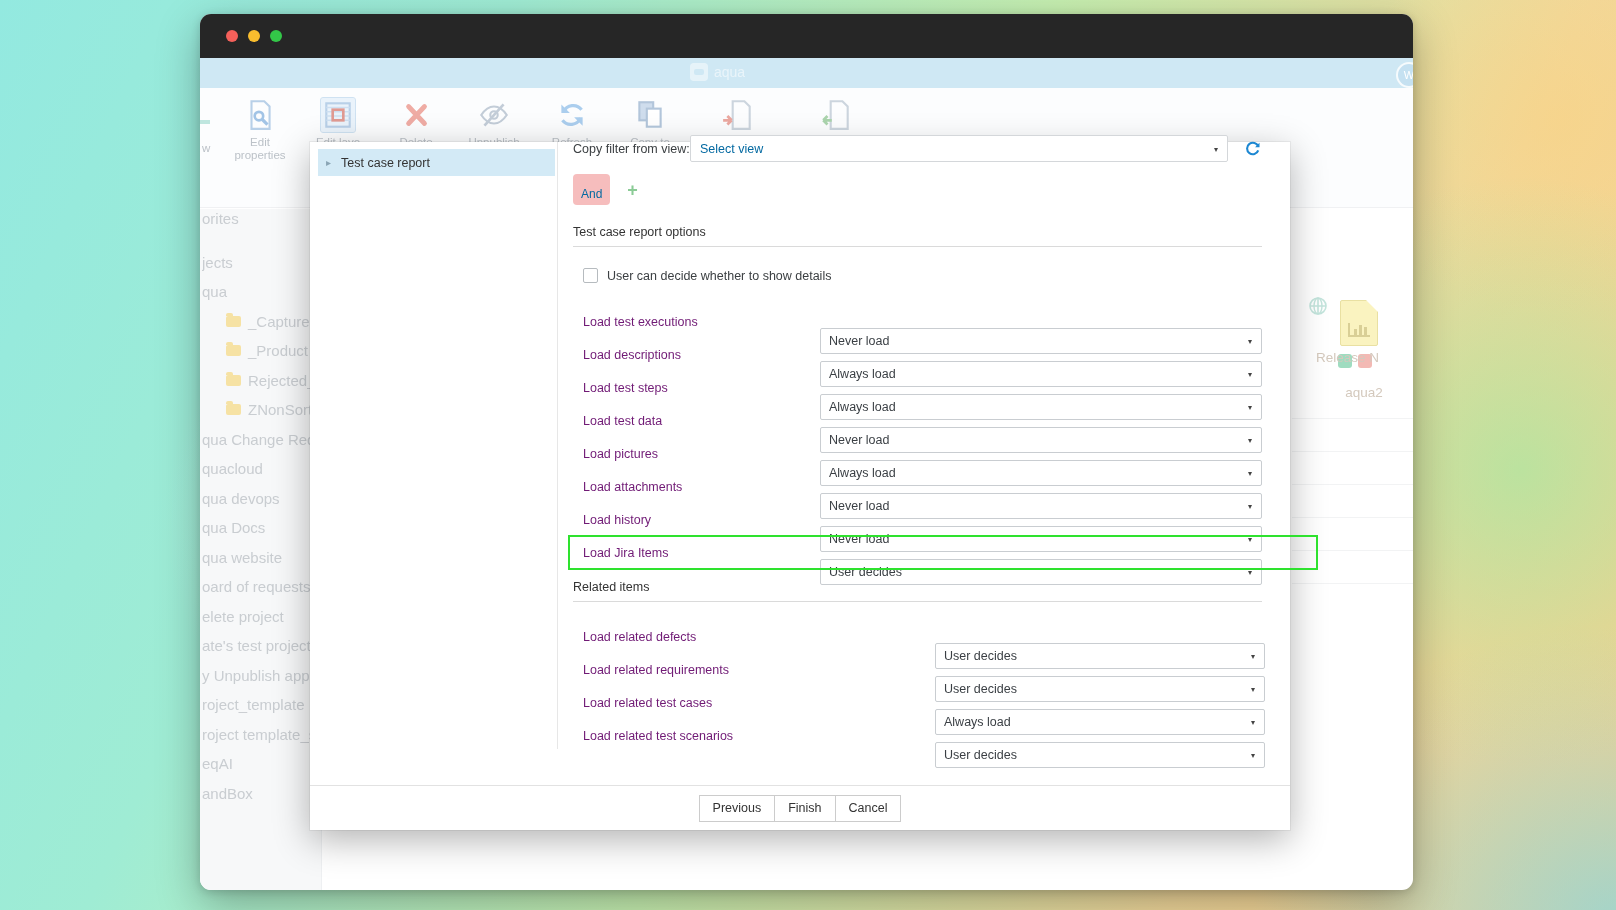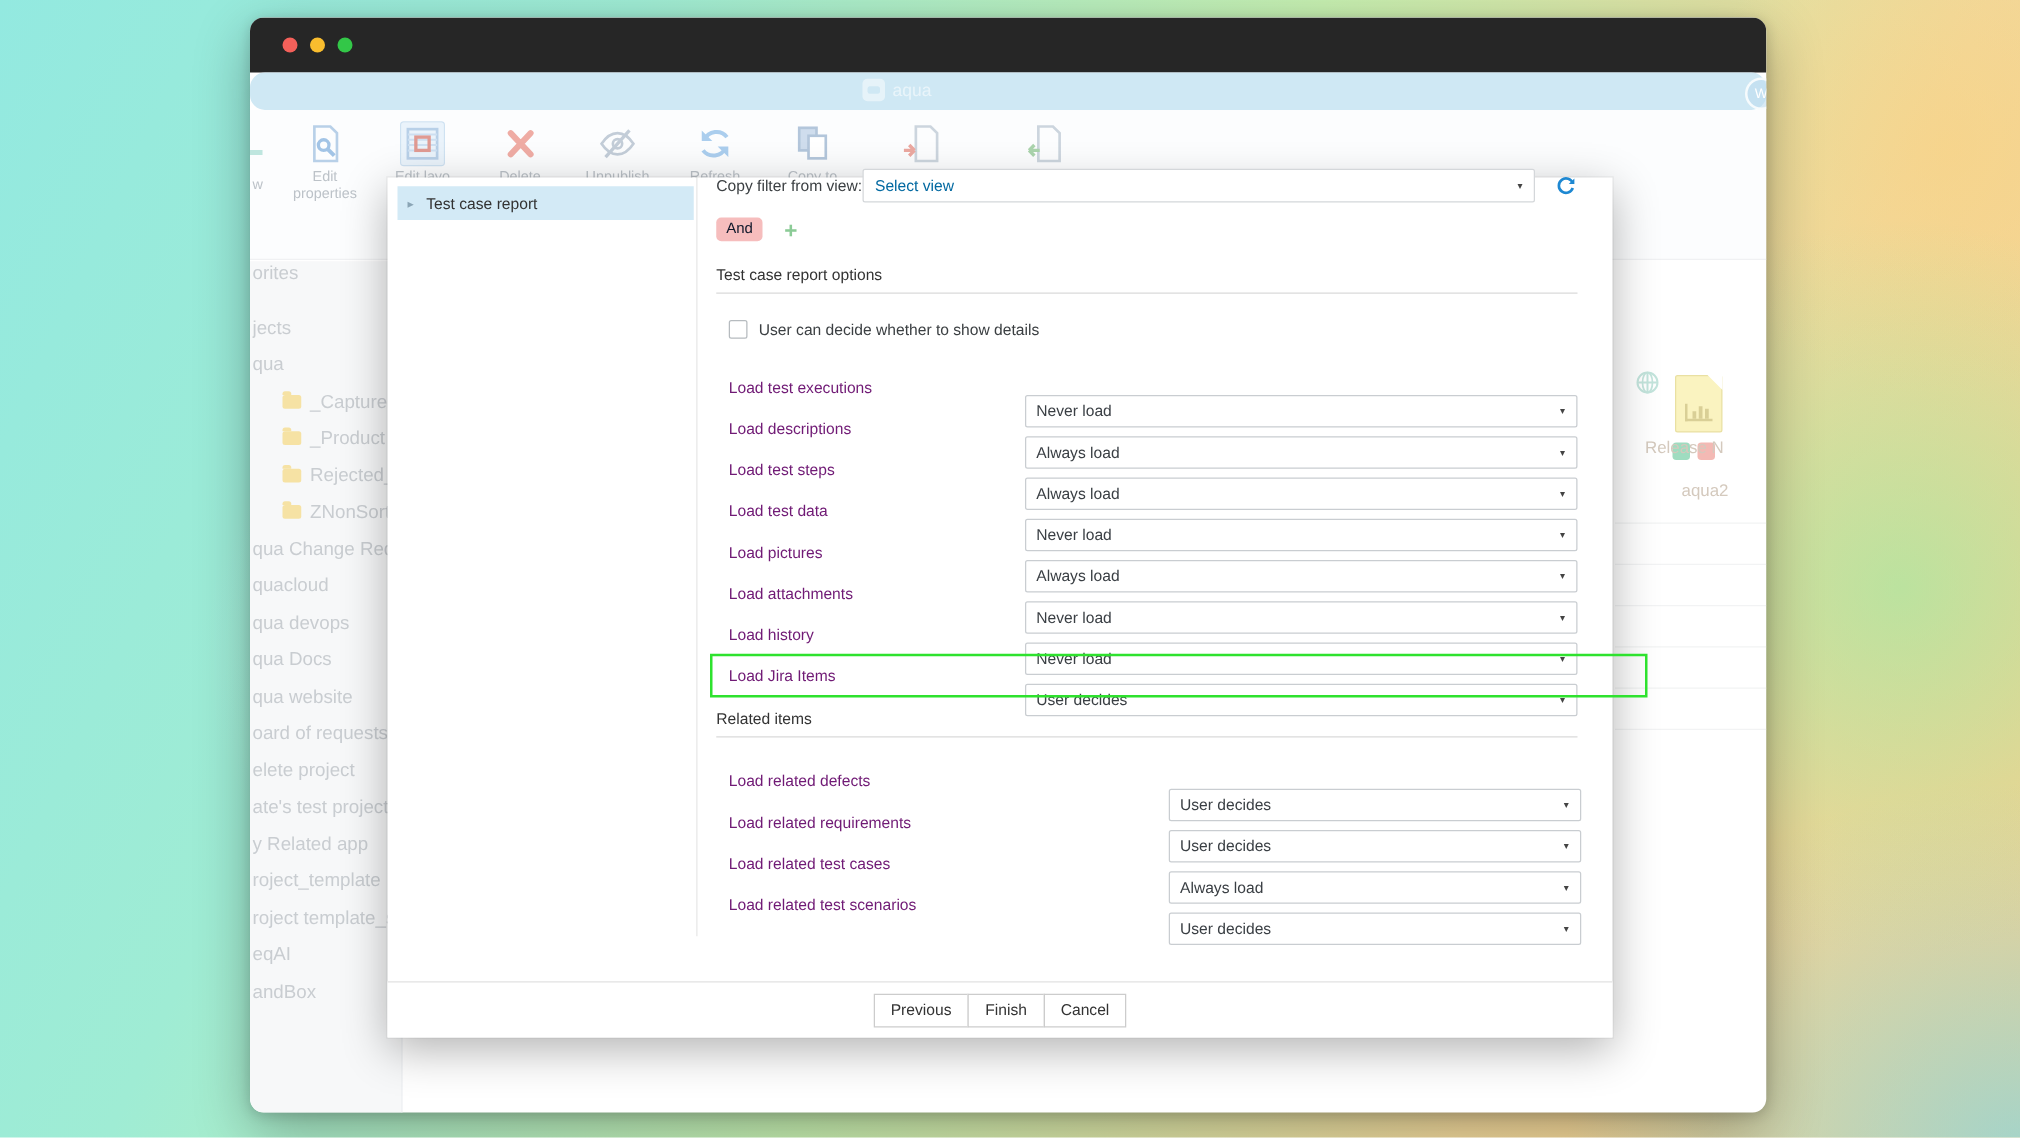--- a/index.html
+++ b/index.html
@@ -18,21 +18,21 @@
   
   .window { position:absolute; left:200px; top:14px; width:1213px; height:876px;
     border-radius:11px; background:#fff; overflow:hidden;
     box-shadow:0 14px 44px rgba(0,0,0,.30), 0 2px 10px rgba(0,0,0,.16); }
   .titlebar { position:absolute; left:0; top:0; right:0; height:44px; background:#262626; }
   .tl-dot { position:absolute; top:16px; width:12px; height:12px; border-radius:50%; }
   .tl-red { left:26px; background:#f4605a; }
   .tl-yellow { left:48px; background:#f9bd2e; }
   .tl-green { left:70px; background:#33c748; }
 
-  .app-header { position:absolute; left:0; top:44px; right:0; height:30px; background:#cfe8f4;border-radius:12px; }
+  .app-header { position:absolute; left:0; top:44px; right:0; height:30px; background:#cfe8f4; }
   .logo { position:absolute; left:490px; top:5px; display:flex; align-items:center; gap:6px; opacity:.55; }
   .logo-mark { width:18px; height:18px; border-radius:4px; background:rgba(255,255,255,.9); position:relative; }
   .logo-mark::after { content:""; position:absolute; left:4px; top:6px; width:10px; height:6px; border-radius:2px; background:#cfe8f4; }
   .logo-text { color:#fff; font-size:14px; }
   .avatar { position:absolute; left:1196px; top:4px; width:26px; height:26px; border-radius:50%;
     border:2px solid rgba(255,255,255,.85); background:rgba(190,220,238,.6); color:#fff;
     font-size:11px; display:flex; align-items:center; justify-content:center; }
 
   
   .toolbar-strip { position:absolute; left:0; top:74px; right:0; height:120px; background:#fcfdfe; border-bottom:1px solid #f0f1f3; }
@@ -81,21 +81,21 @@
 
   .filter-row { display:flex; align-items:center; margin-top:-7px; }
   .filter-label { width:117px; flex:none; font-size:12.5px; color:#3c4043; }
   .filter-dd { position:relative; width:538px; height:27px; border:1px solid #d4d7da; border-radius:2px; background:#fff;
     display:flex; align-items:center; padding:0 22px 0 9px; }
   .filter-dd .ph { color:#0369a1; font-size:12.5px; }
   .dd-caret { position:absolute; right:9px; top:50%; transform:translateY(-50%); font-size:8px; color:#444; }
   .refresh-sm { margin-left:16px; display:inline-flex; }
 
   .and-row { display:flex; align-items:center; margin-top:12px; gap:17px; }
-  .and-badge { background:#f6bdbd; color:#0f172a; font-size:12px; padding:1px 8px 4px; border-radius:4px; }
+  .and-badge { background:#f6bdbd; color:#0369a1; font-size:12px; padding:13px 8px 4px; border-radius:4px; }
   .plus-ic { color:#8bcb96; font-size:18px; font-weight:bold; line-height:1; }
 
   .sec-title { margin-top:20px; font-size:12.5px; color:#333; }
   .sec-hr { margin-top:7px; margin-right:28px; border-top:1px solid #dadada; }
 
   .chk-row { margin-top:21px; display:flex; align-items:center; gap:9px; padding-left:10px; }
   .chk-box { width:15px; height:15px; border:1px solid #b6bbbf; border-radius:2px; background:#fff; flex:none; }
   .chk-label { font-size:12.5px; color:#3c4043; }
 
   .rows { margin-top:22px; }
@@ -228,21 +228,21 @@
     <li class="folder"><span class="folder-icon"></span><span>Rejected_for fu</span></li>
     <li class="folder"><span class="folder-icon"></span><span>ZNonSortedOut</span></li>
     <li>qua Change Requ</li>
     <li>quacloud</li>
     <li>qua devops</li>
     <li>qua Docs</li>
     <li>qua website</li>
     <li>oard of requests</li>
     <li>elete project</li>
     <li>ate's test project</li>
-    <li>y Related app</li>
+    <li>y Unpublish app</li>
     <li>roject_template</li>
     <li>roject template_s</li>
     <li>eqAI</li>
     <li>andBox</li>
   </ul>
 
   <div class="right-panel">
     <span class="globe">
       <svg width="20" height="20" viewBox="0 0 20 20">
           <circle cx="10" cy="10" r="8" fill="none" stroke="#c3e4dc" stroke-width="1.6"></circle>

